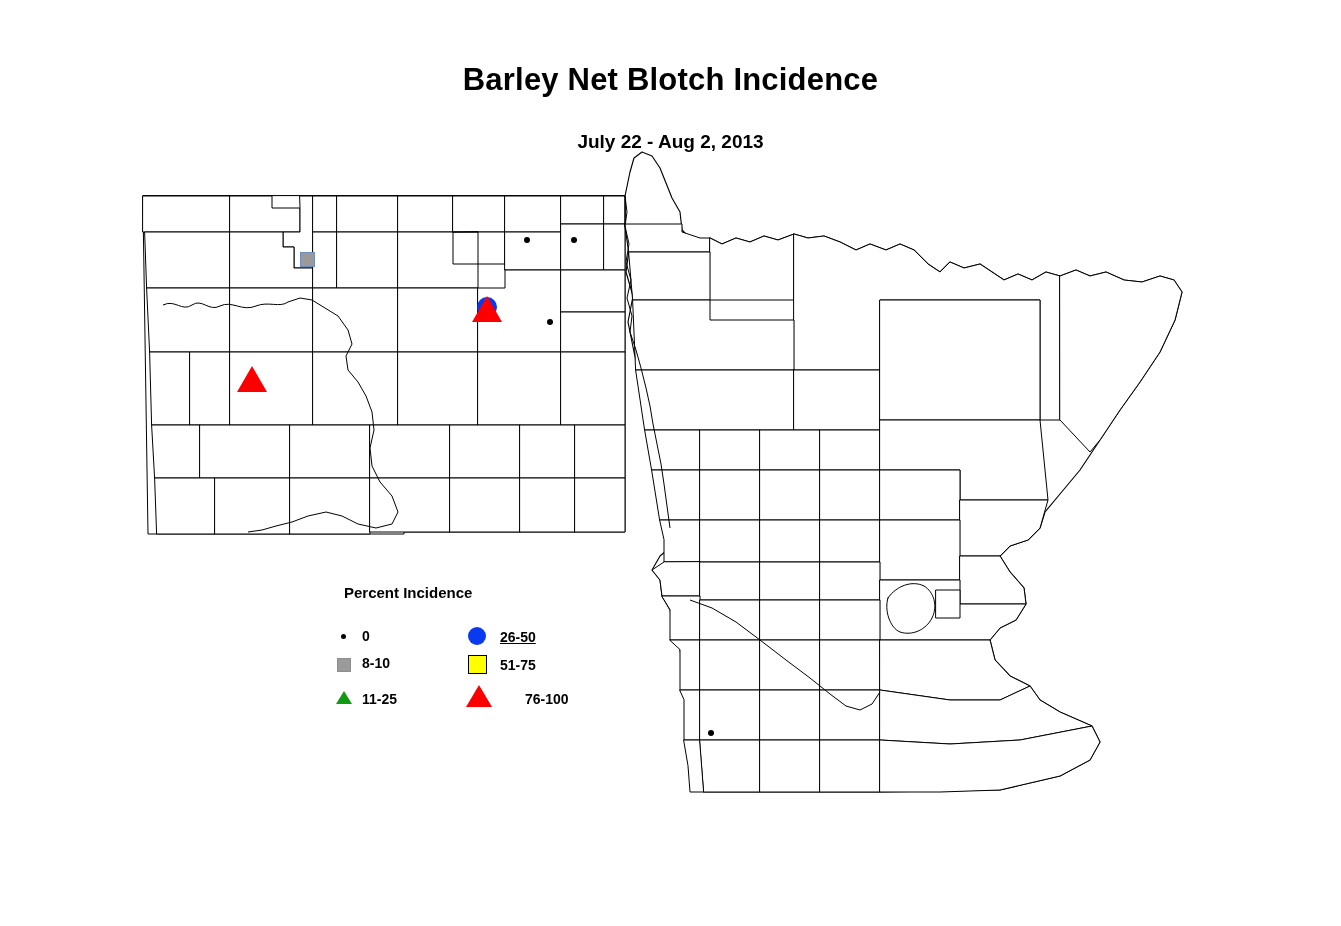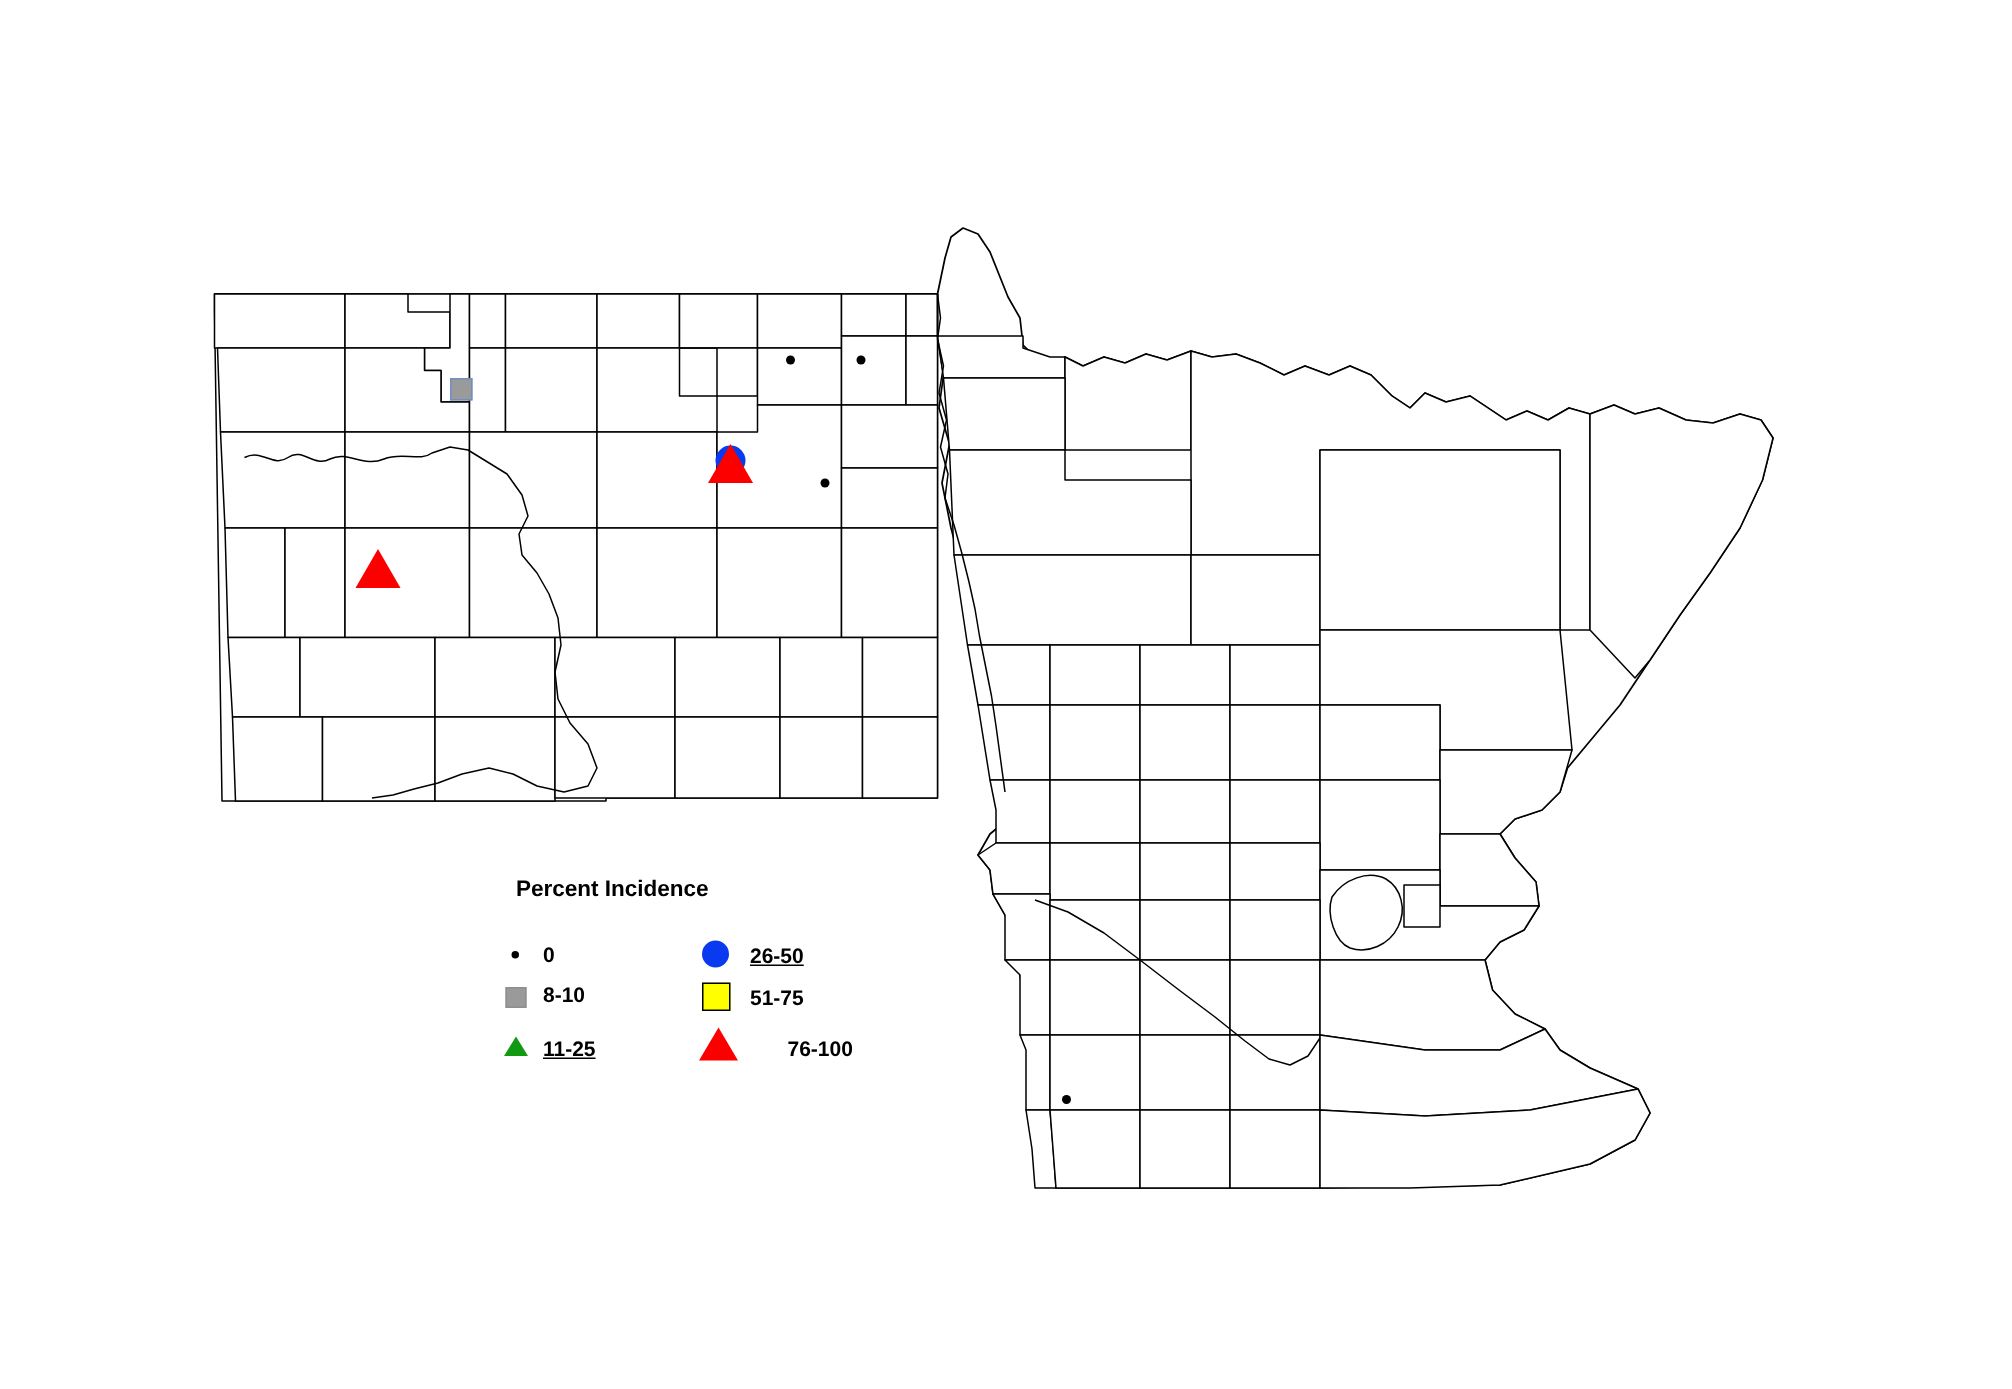--- a/index.html
+++ b/index.html
@@ -37,20 +37,22 @@
   .m-sq{width:13px;height:13px;background:#9a9a9a;border:1px solid #6f8fc0;}
   .m-circ{width:20px;height:20px;border-radius:50%;background:#0a3af0;}
   .m-tri{width:0;height:0;border-left:15px solid transparent;
          border-right:15px solid transparent;border-bottom:26px solid #fc0000;}
 </style>
 </head>
 <body>
 
 <div id="page">
 
+  <div class="title">Barley Net Blotch Incidence</div>
+  <div class="subtitle">July 22 - Aug 2, 2013</div>
 
   <div id="mapwrap">
     <svg width="1341" height="926" viewBox="0 0 1341 926">
 
       <g>
 
         <path class="county" d="M143,196 L625,196 L625,196"></path>
 
         <path class="county" d="M143,196 L143,207 L148,534 L404,534 L404,532 L625,532 L625,196 Z"></path>
 
@@ -221,21 +223,21 @@
       <span class="lg-label" style="left:32px;top:0;">0</span>
     </div>
 
     <div class="lg-row" style="left:0;top:75px;">
       <span class="sym sym-sq" style="left:7px;top:3px;"></span>
       <span class="lg-label" style="left:32px;top:0;">8-10</span>
     </div>
 
     <div class="lg-row" style="left:0;top:108px;">
       <span class="sym sym-tri-sm" style="left:6px;top:3px;"></span>
-      <span class="lg-label" style="left:32px;top:3px;text-decoration:underline;">11-25</span>
+      <span class="lg-label" style="left:32px;top:3px;">11-25</span>
     </div>
 
     <div class="lg-row" style="left:132px;top:44px;">
       <span class="sym sym-circ" style="left:6px;top:3px;"></span>
       <span class="lg-label" style="left:38px;top:5px;text-decoration:underline;">26-50</span>
     </div>
 
     <div class="lg-row" style="left:132px;top:72px;">
       <span class="sym sym-sq-y" style="left:6px;top:3px;"></span>
       <span class="lg-label" style="left:38px;top:5px;">51-75</span>

